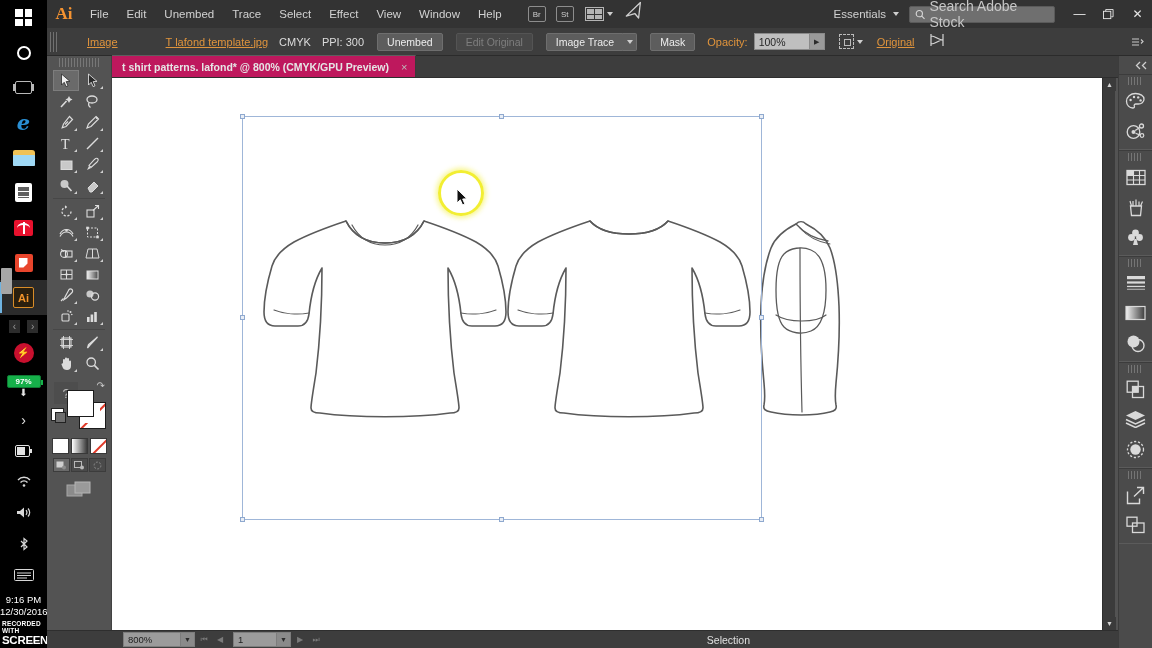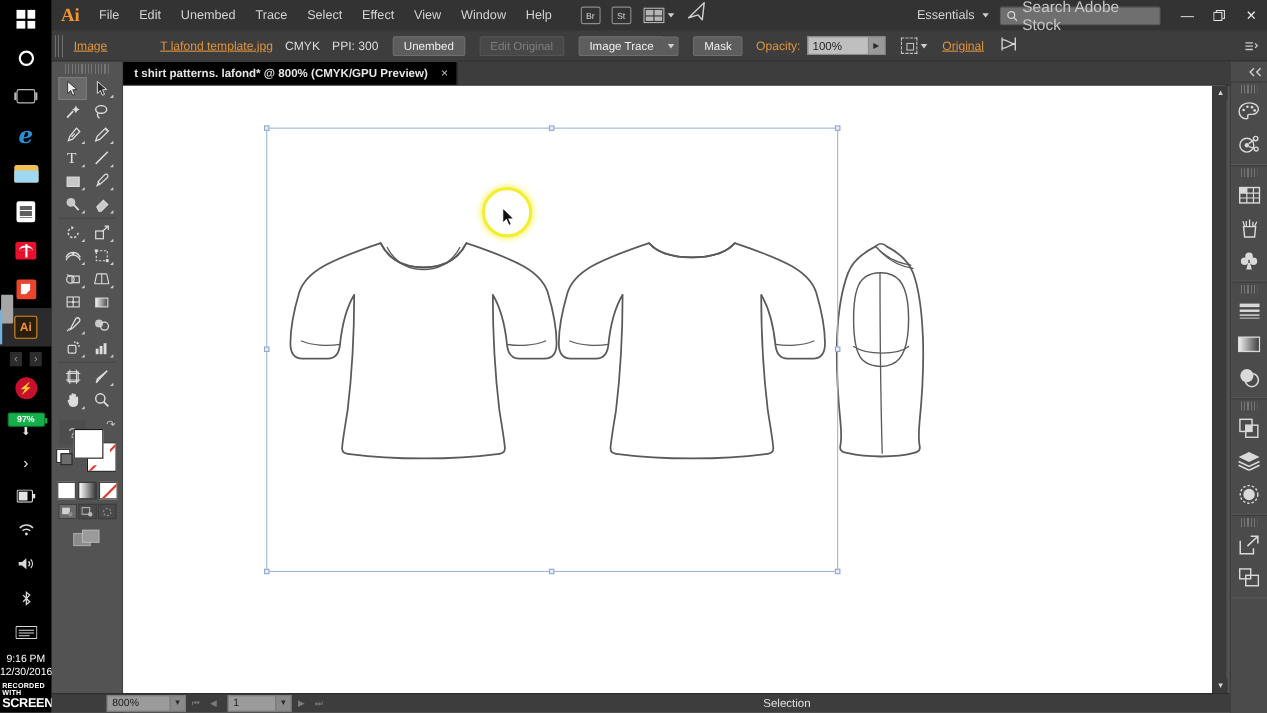--- a/index.html
+++ b/index.html
@@ -74,21 +74,21 @@
   .stock-search{ width:146px;height:17px;background:#6f6f6f;border:1px solid #5a5a5a;border-radius:2px;
      display:flex;align-items:center;padding:0 5px;gap:4px;margin:0 10px; }
   .stock-search .ph{ color:#c7c7c7;font-size:14px; }
   .wbtn{ width:29px;height:28px;display:flex;align-items:center;justify-content:center;color:#e8e8e8;font-size:12px; }
 
   
   .controlbar{ position:absolute;left:47px;top:28px;width:1105px;height:28px;background:#3d3d3d;
      display:flex;align-items:center;border-bottom:1px solid #2b2b2b; }
   .grip{ width:9px;height:20px;margin-left:3px;
      background:repeating-linear-gradient(90deg,#707070 0 1px,transparent 1px 3px);}
-  .cb-link{ color:#e0943c;font-size:11px;text-decoration:underline;margin-left:8px;cursor:pointer;}
+  .cb-link{ color:#e0943c;font-size:11px;text-decoration:underline;margin-left:28px;cursor:pointer;}
   .cb-text{ color:#dcdcdc;font-size:11px;margin-left:11px;}
   .cb-btn{ height:18px;background:#5d5d5d;border:1px solid #6e6e6e;border-radius:2px;color:#ededed;
      font-size:10.5px;display:flex;align-items:center;padding:0 9px;margin-left:13px;cursor:pointer;}
   .cb-btn.disabled{ color:#7e7e7e;background:#484848;border-color:#545454; }
   .cb-drop{ width:14px;height:18px;background:#5d5d5d;border:1px solid #6e6e6e;border-left:none;border-radius:0 2px 2px 0;
      display:flex;align-items:center;justify-content:center;margin-left:-1px;}
   .opacity-field{ width:56px;height:17px;background:#bfbfbf;border:1px solid #8a8a8a;color:#262626;font-size:10.5px;
      display:flex;align-items:center;padding-left:4px;margin-left:6px;}
   .opacity-step{ width:15px;height:17px;background:#9a9a9a;border:1px solid #8a8a8a;border-left:none;
      display:flex;align-items:center;justify-content:center;color:#2b2b2b;font-size:7px;}
@@ -131,21 +131,21 @@
   .mode-btn.n{ background:#fff; overflow:hidden; }
   .mode-btn.n:after{content:"";position:absolute;left:-4px;top:50%;width:170%;height:1.6px;background:#e03a29;transform:rotate(-45deg);}
   .draw-row{ display:flex;justify-content:center;gap:1px;margin-top:4px; }
   .draw-btn{ width:17px;height:14px;background:#4a4a4a;border:1px solid #3c3c3c;display:flex;align-items:center;justify-content:center;}
   .draw-btn.on{ background:#6a6a6a; }
   .screen-mode{ display:flex;justify-content:center;margin-top:8px; }
 
   
   .tabbar{ position:absolute;left:112px;top:56px;width:1018px;height:22px;background:#3d3d3d;border-bottom:1px solid #2e2e2e;
      display:flex;align-items:flex-end; }
-  .doctab{ height:22px;background:#000000;display:flex;align-items:center;padding:0 8px 0 10px;gap:12px;
+  .doctab{ height:22px;background:#be185d;display:flex;align-items:center;padding:0 8px 0 10px;gap:12px;
      border-right:1px solid #3a3a3a;border-top:1px solid #5e5e5e;}
   .doctab .t{ color:#e6e6e6;font-size:10.5px;font-weight:bold; }
   .doctab .x{ color:#bdbdbd;font-size:11px;cursor:pointer; }
 
   
   .canvaswrap{ position:absolute;left:112px;top:78px;width:1002px;height:552px;background:#ffffff;overflow:hidden; }
   .artboard{ position:absolute;left:0;top:0;width:1002px;height:552px;background:#fff; }
 
   .selbox{ position:absolute;left:130px;top:38px;width:520px;height:404px;
      border:1px solid #9fb6d8; }
@@ -164,21 +164,21 @@
   .vs-thumb{ position:absolute;left:1px;top:268px;width:11px;height:26px;background:#a6a6a6;border-radius:1px; }
   
   .hscroll{ position:absolute;left:112px;top:630px;width:1002px;height:13px;background:#2f2f2f;}
   .hs-arrow{ position:absolute;top:0;width:13px;height:13px;display:flex;align-items:center;justify-content:center;color:#d5d5d5;font-size:7px;}
   .hs-thumb{ position:absolute;top:1px;left:420px;width:18px;height:11px;background:#a6a6a6;border-radius:1px;}
 
   
   .statusbar{ position:absolute;left:47px;top:630px;width:1105px;height:18px;background:#3d3d3d;
      display:flex;align-items:center;border-top:1px solid #2e2e2e;}
   .zoomfield{ width:58px;height:15px;background:#9b9b9b;color:#212121;font-size:9.5px;display:flex;align-items:center;
-     padding-left:4px;margin-left:50px;border:1px solid #7d7d7d;}
+     padding-left:4px;margin-left:76px;border:1px solid #7d7d7d;}
   .zoomdrop{ width:14px;height:15px;background:#8a8a8a;border:1px solid #7d7d7d;border-left:none;
      display:flex;align-items:center;justify-content:center;color:#2b2b2b;font-size:7px;}
   .nav-ic{ width:14px;height:16px;display:flex;align-items:center;justify-content:center;color:#cdcdcd;font-size:8px;margin-left:2px;}
   .nav-ic.dim{ color:#7a7a7a; }
   .pagefield{ width:44px;height:15px;background:#9b9b9b;color:#212121;font-size:9.5px;display:flex;align-items:center;
      padding-left:4px;margin-left:6px;border:1px solid #7d7d7d;}
   .statuslabel{ flex:1;text-align:center;color:#e0e0e0;font-size:10.5px; }
   .sb-tri{ color:#c9c9c9;font-size:8px;padding:0 6px;}
 
   

